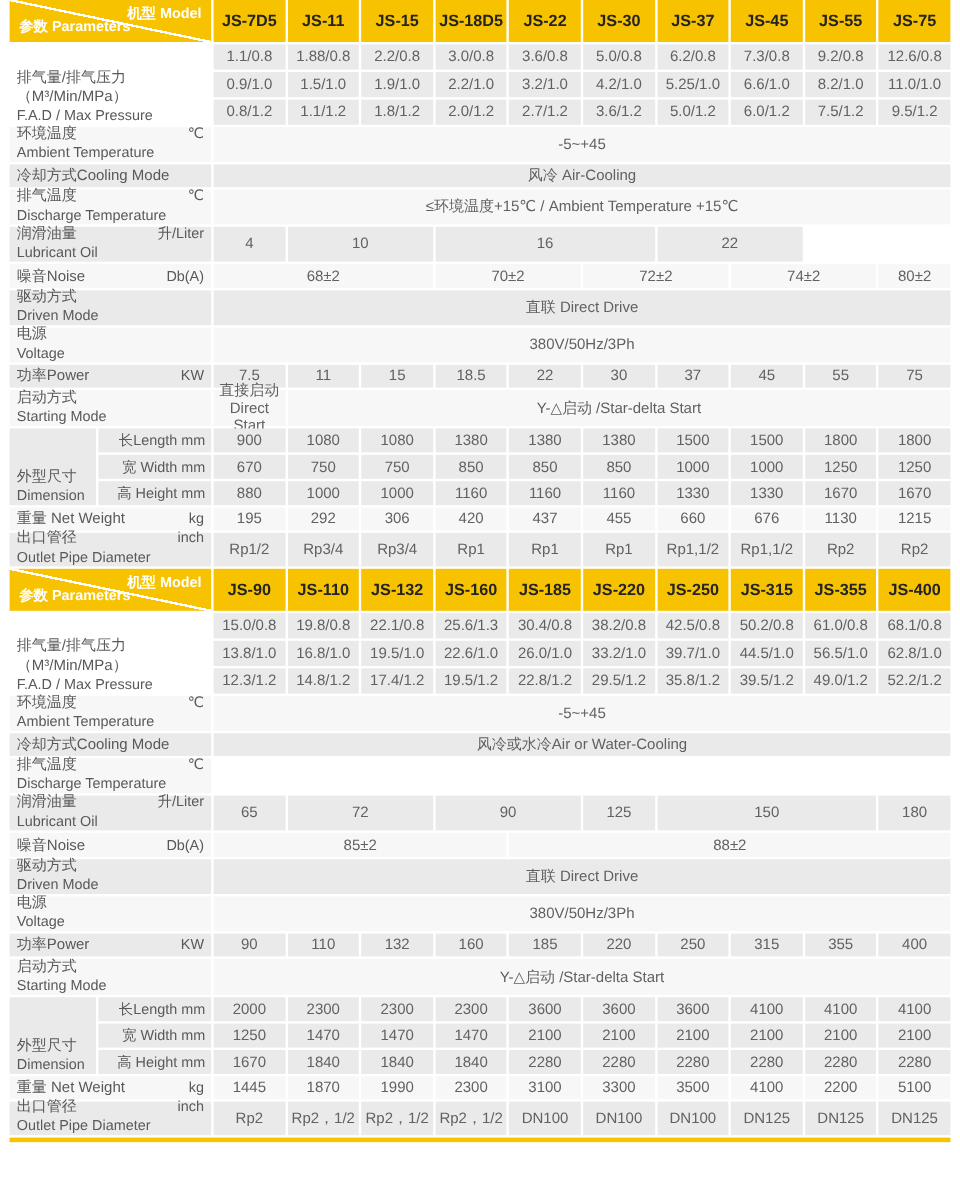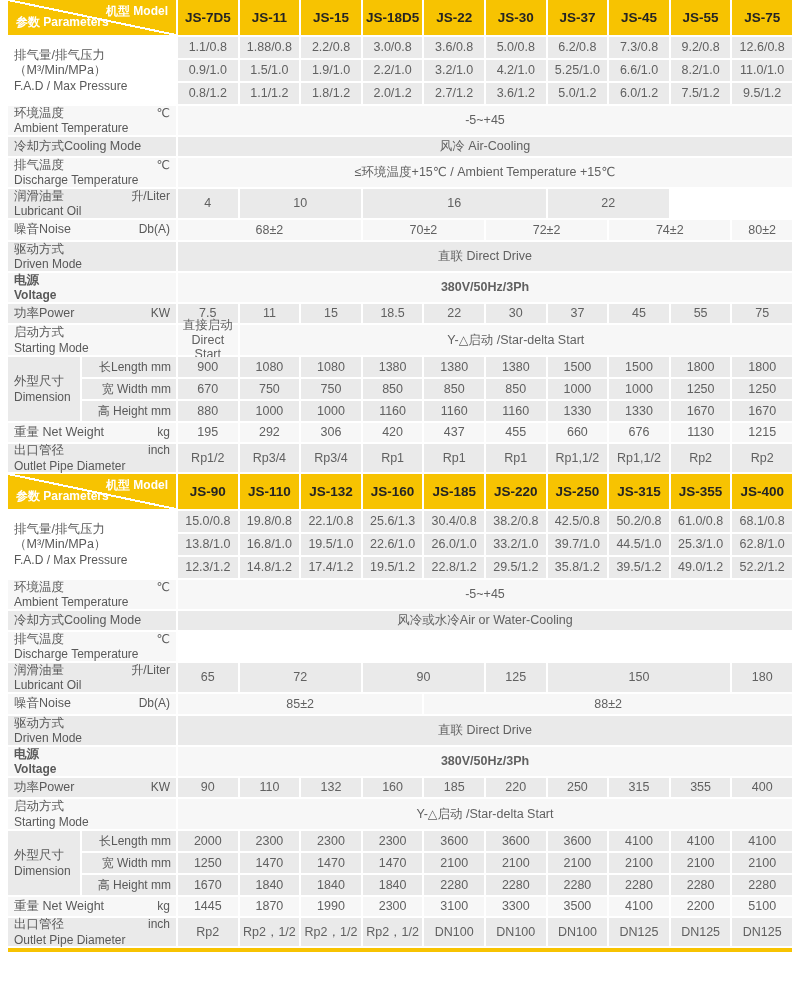--- a/index.html
+++ b/index.html
@@ -10,32 +10,32 @@
   .trow{display:grid;grid-template-columns:168px repeat(10,1fr);gap:2px;margin-bottom:2px;}
   .header{grid-auto-rows:35px;}
   .dim{grid-template-columns:72px 94px repeat(10,1fr);}
   .r-fad{grid-auto-rows:21px;}
   .r-ambient{grid-auto-rows:29px;}
   .r-cooling{grid-auto-rows:19px;}
   .r-discharge{grid-auto-rows:29px;}
   .r-lubricant{grid-auto-rows:29px;}
   .r-noise{grid-auto-rows:20px;}
   .r-driven{grid-auto-rows:29px;}
-  .r-voltage{grid-auto-rows:29px;font-weight:bold;}
+  .r-voltage{grid-auto-rows:29px;}
   .r-power{grid-auto-rows:19px;}
   .r-starting{grid-auto-rows:30px;}
   .r-dimension{grid-auto-rows:20px;}
   .r-weight{grid-auto-rows:19px;}
   .r-outlet{grid-auto-rows:28px;}
   .s-g .cell,.s-g .lbl,.s-g .sublbl{background:#EAEAEA;}
   .s-p .cell,.s-p .lbl,.s-p .sublbl{background:#F7F7F7;}
   .lbl.lw{background:#FFFFFF;}
   .cell{display:flex;align-items:center;justify-content:center;font-size:12.5px;color:#616161;
         white-space:pre-line;text-align:center;line-height:1.15;}
-  .lbl{display:flex;flex-direction:column;justify-content:center;padding:1px 6px;color:#595959;}
+  .lbl{display:flex;flex-direction:column;justify-content:flex-end;padding:1px 6px;color:#595959;}
   .l1{display:flex;justify-content:space-between;align-items:baseline;font-size:12.5px;line-height:1.25;}
   .en{font-size:12px;line-height:1.2;}
   .unit{font-size:12px;margin-left:4px;white-space:nowrap;}
   .sublbl{display:flex;align-items:center;justify-content:flex-end;padding-right:5px;font-size:12px;color:#595959;}
   .mcell{background:var(--yellow);display:flex;align-items:center;justify-content:center;
          font-weight:bold;font-size:13.5px;color:#242424;}
   .corner{position:relative;color:#fff;font-weight:bold;font-size:12px;
           background:linear-gradient(to top right,var(--yellow) calc(50% - 1px),
                      #fff calc(50% - 1px) calc(50% + 1px),var(--yellow) calc(50% + 1px));}
   .c-top{position:absolute;top:3px;right:8px;}
@@ -317,21 +317,21 @@
           <div class="cell">61.0/0.8</div>
           <div class="cell">68.1/0.8</div>
           <div class="cell">13.8/1.0</div>
           <div class="cell">16.8/1.0</div>
           <div class="cell">19.5/1.0</div>
           <div class="cell">22.6/1.0</div>
           <div class="cell">26.0/1.0</div>
           <div class="cell">33.2/1.0</div>
           <div class="cell">39.7/1.0</div>
           <div class="cell">44.5/1.0</div>
-          <div class="cell">25.3/1.0</div>
+          <div class="cell">56.5/1.0</div>
           <div class="cell">62.8/1.0</div>
           <div class="cell">12.3/1.2</div>
           <div class="cell">14.8/1.2</div>
           <div class="cell">17.4/1.2</div>
           <div class="cell">19.5/1.2</div>
           <div class="cell">22.8/1.2</div>
           <div class="cell">29.5/1.2</div>
           <div class="cell">35.8/1.2</div>
           <div class="cell">39.5/1.2</div>
           <div class="cell">49.0/1.2</div>

